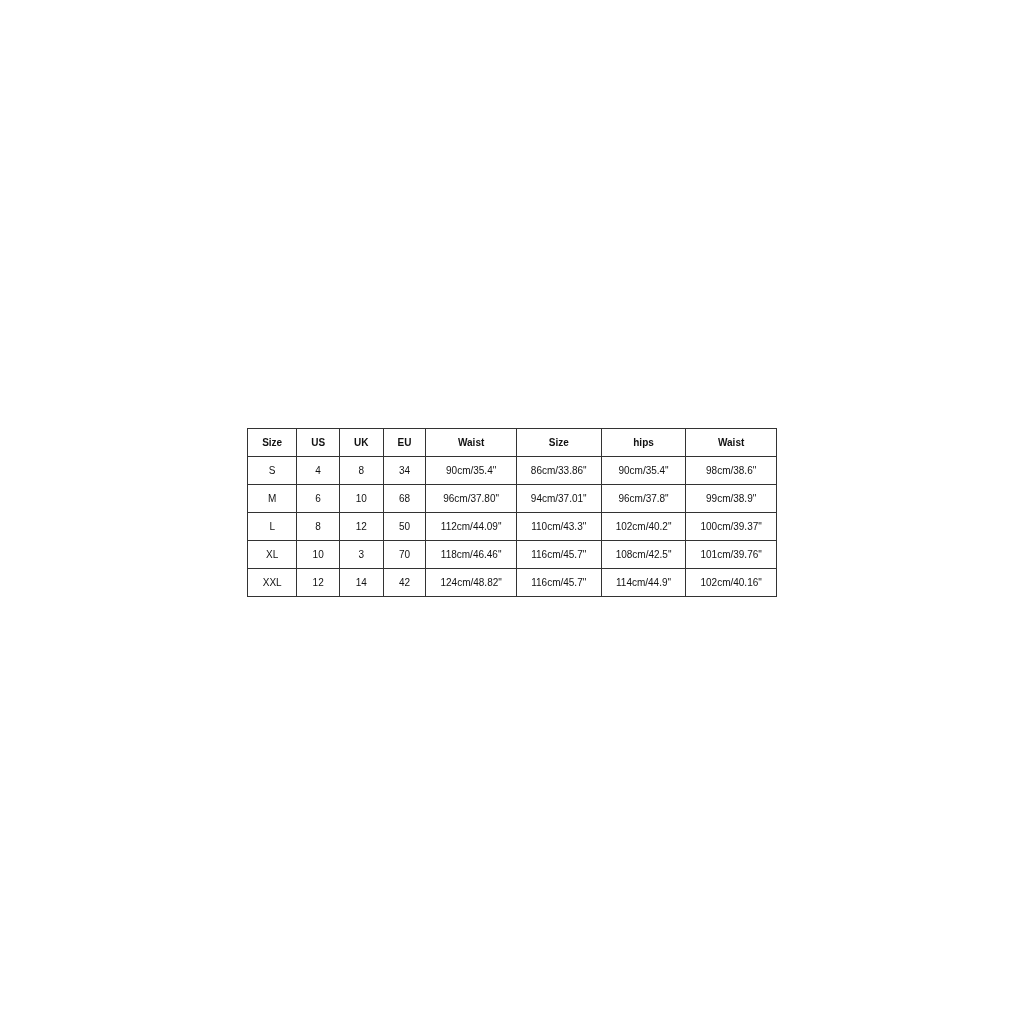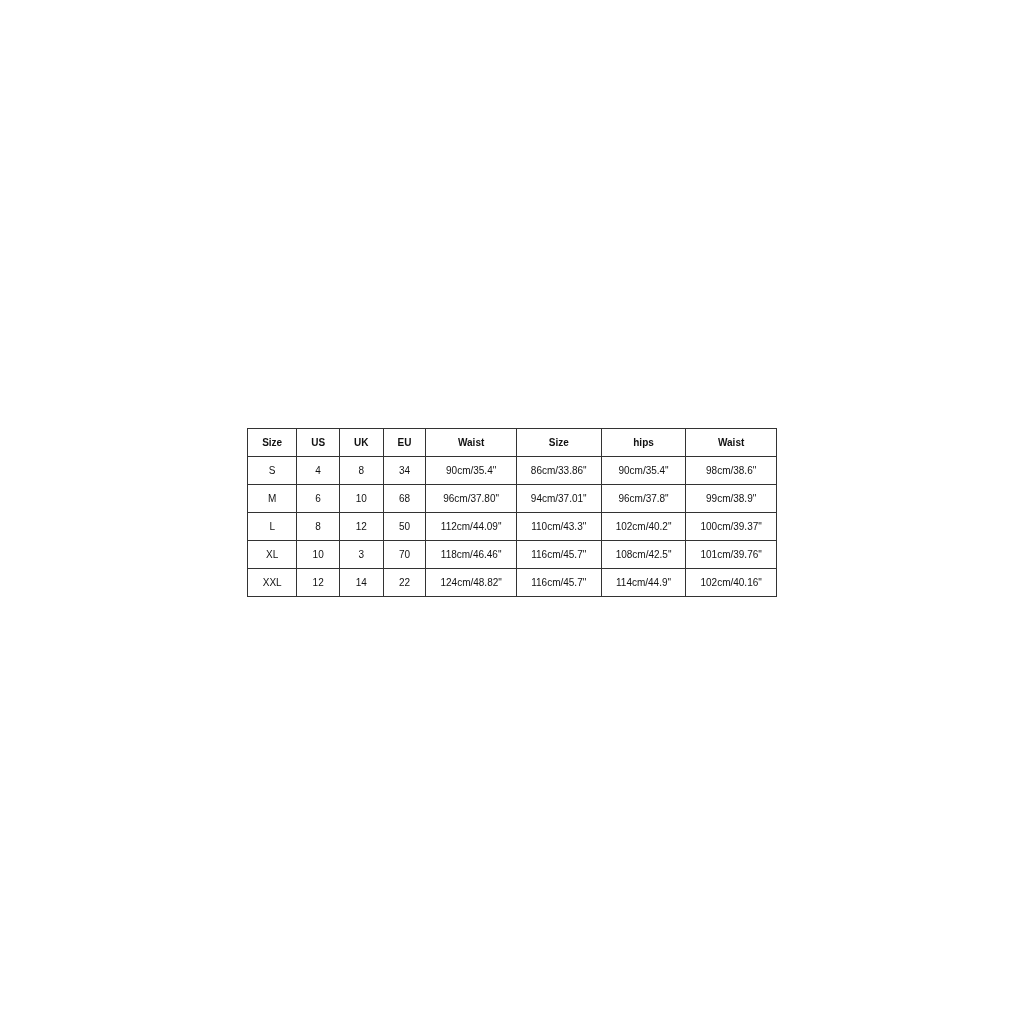--- a/index.html
+++ b/index.html
@@ -102,21 +102,21 @@
           <td>70</td>
           <td>118cm/46.46"</td>
           <td>116cm/45.7"</td>
           <td>108cm/42.5"</td>
           <td>101cm/39.76"</td>
         </tr>
         <tr>
           <td>XXL</td>
           <td>12</td>
           <td>14</td>
-          <td>22</td>
+          <td>42</td>
           <td>124cm/48.82"</td>
           <td>116cm/45.7"</td>
           <td>114cm/44.9"</td>
           <td>102cm/40.16"</td>
         </tr>
       </tbody>
   </table>
 </div>
 
 </body></html>

